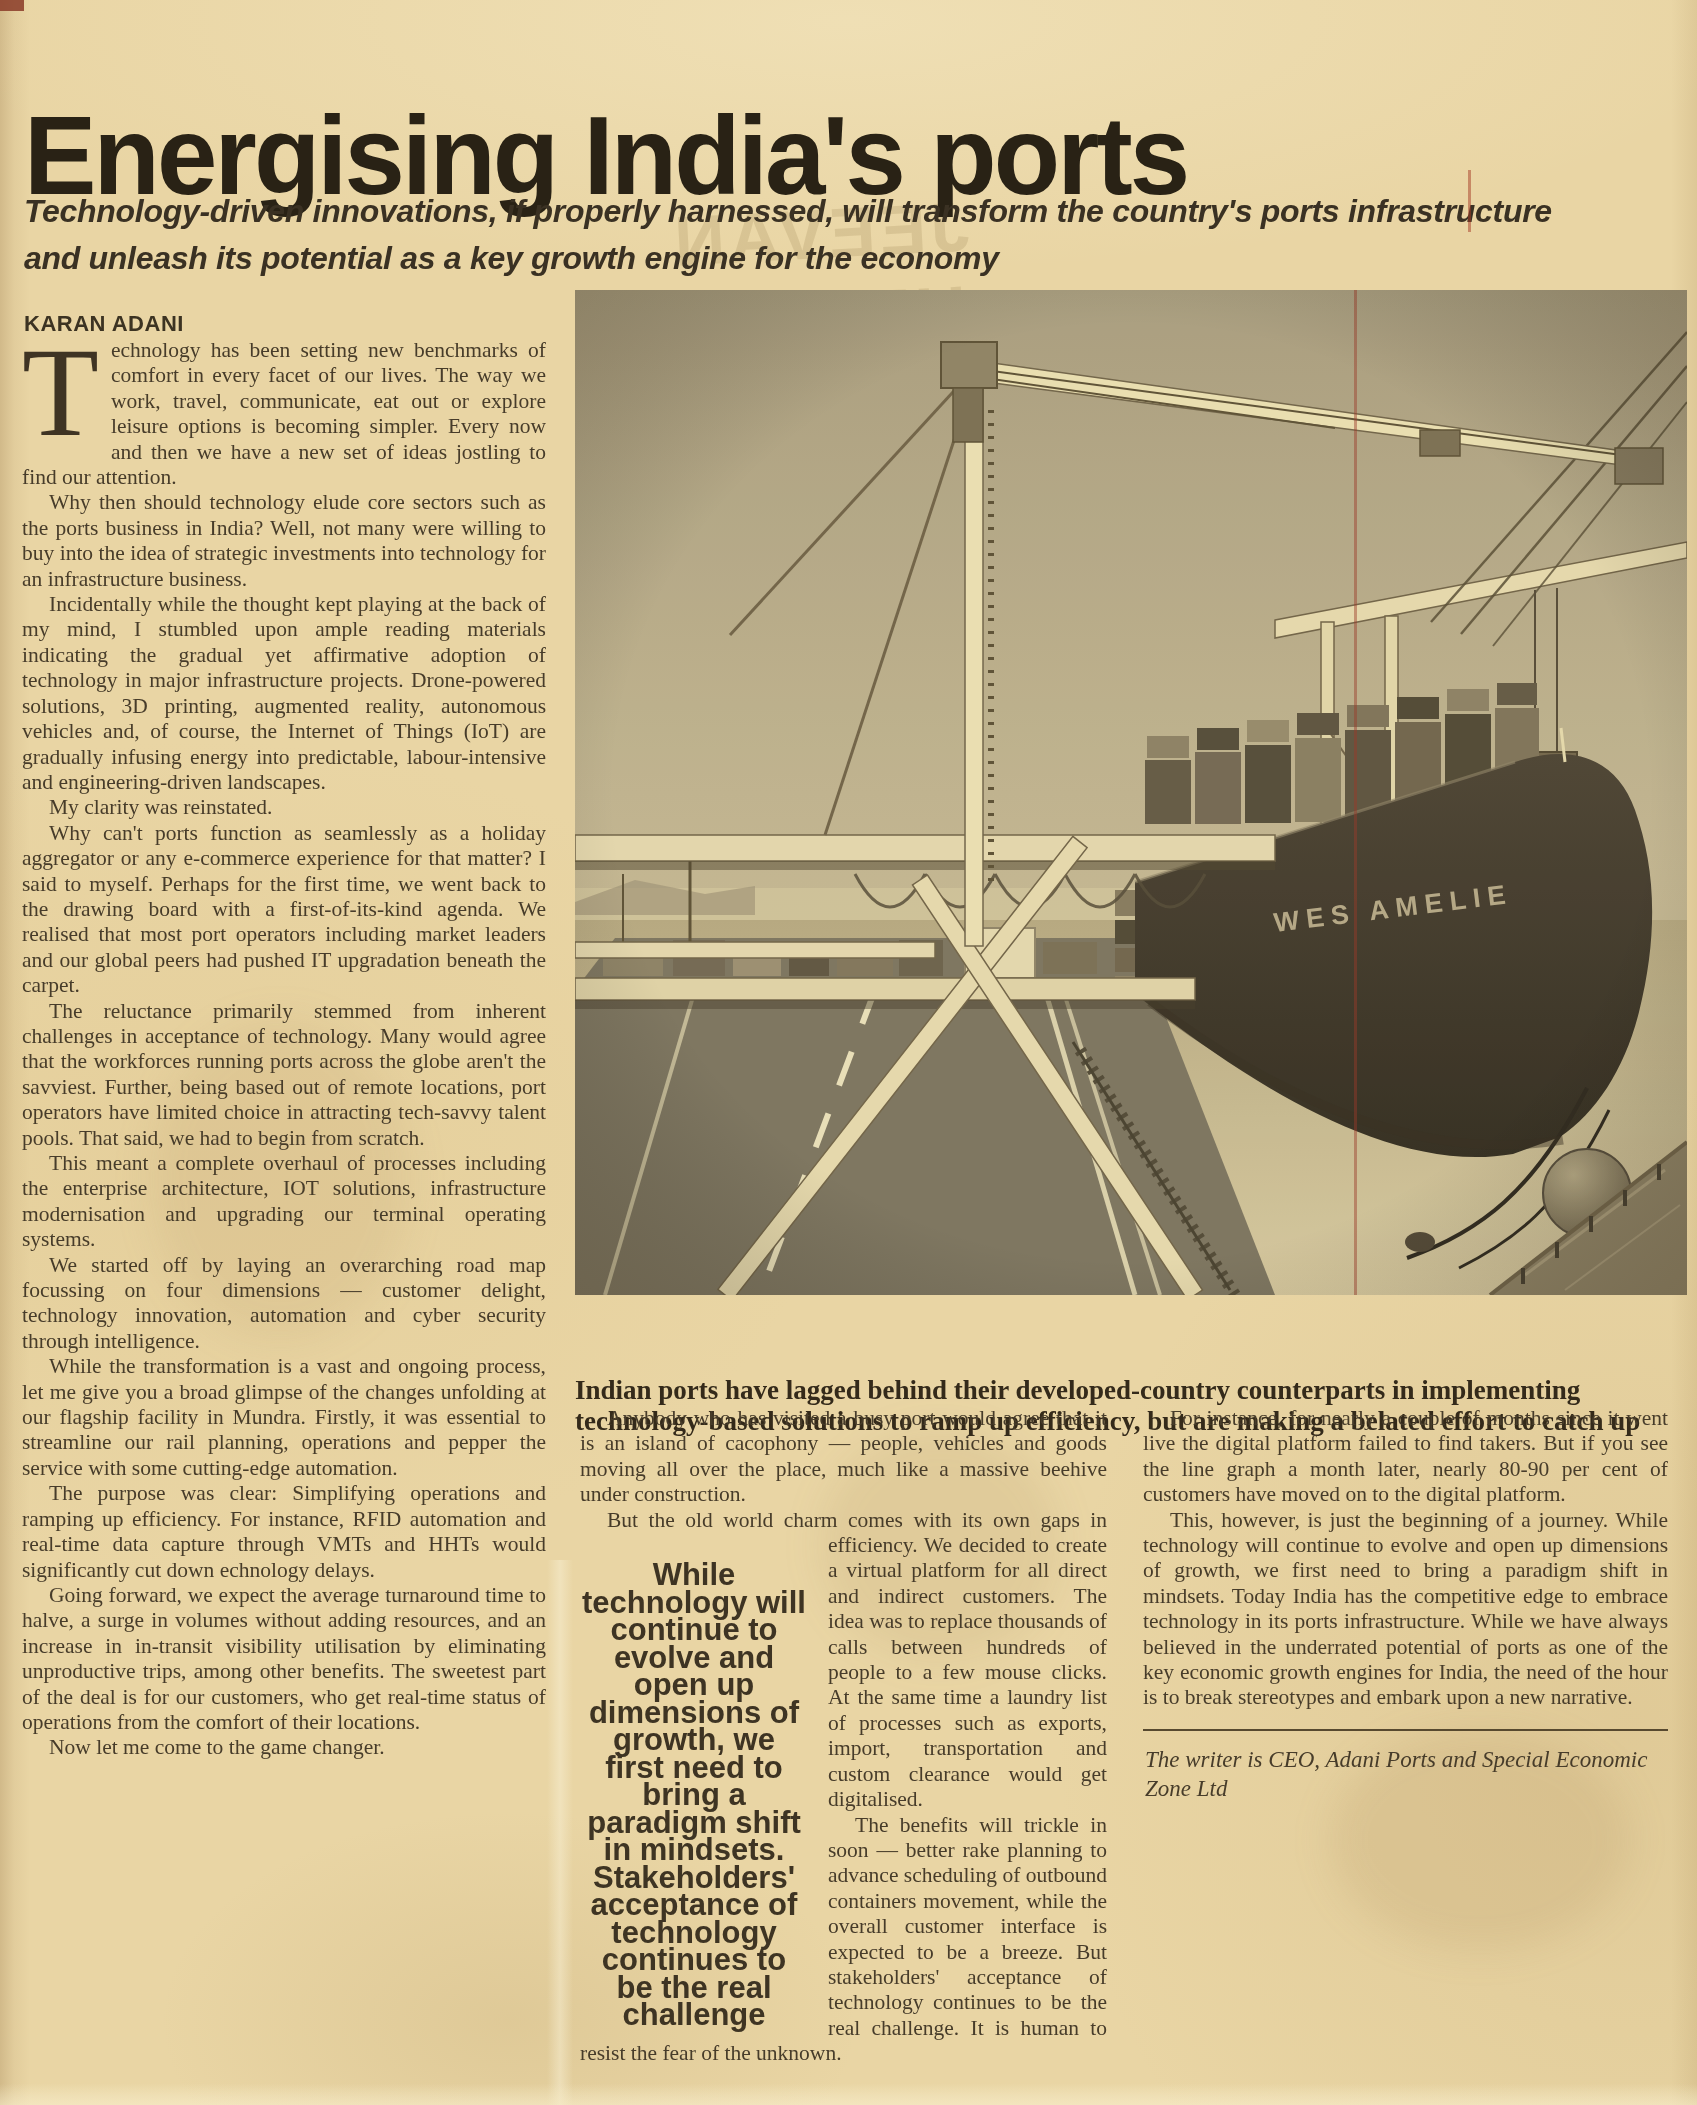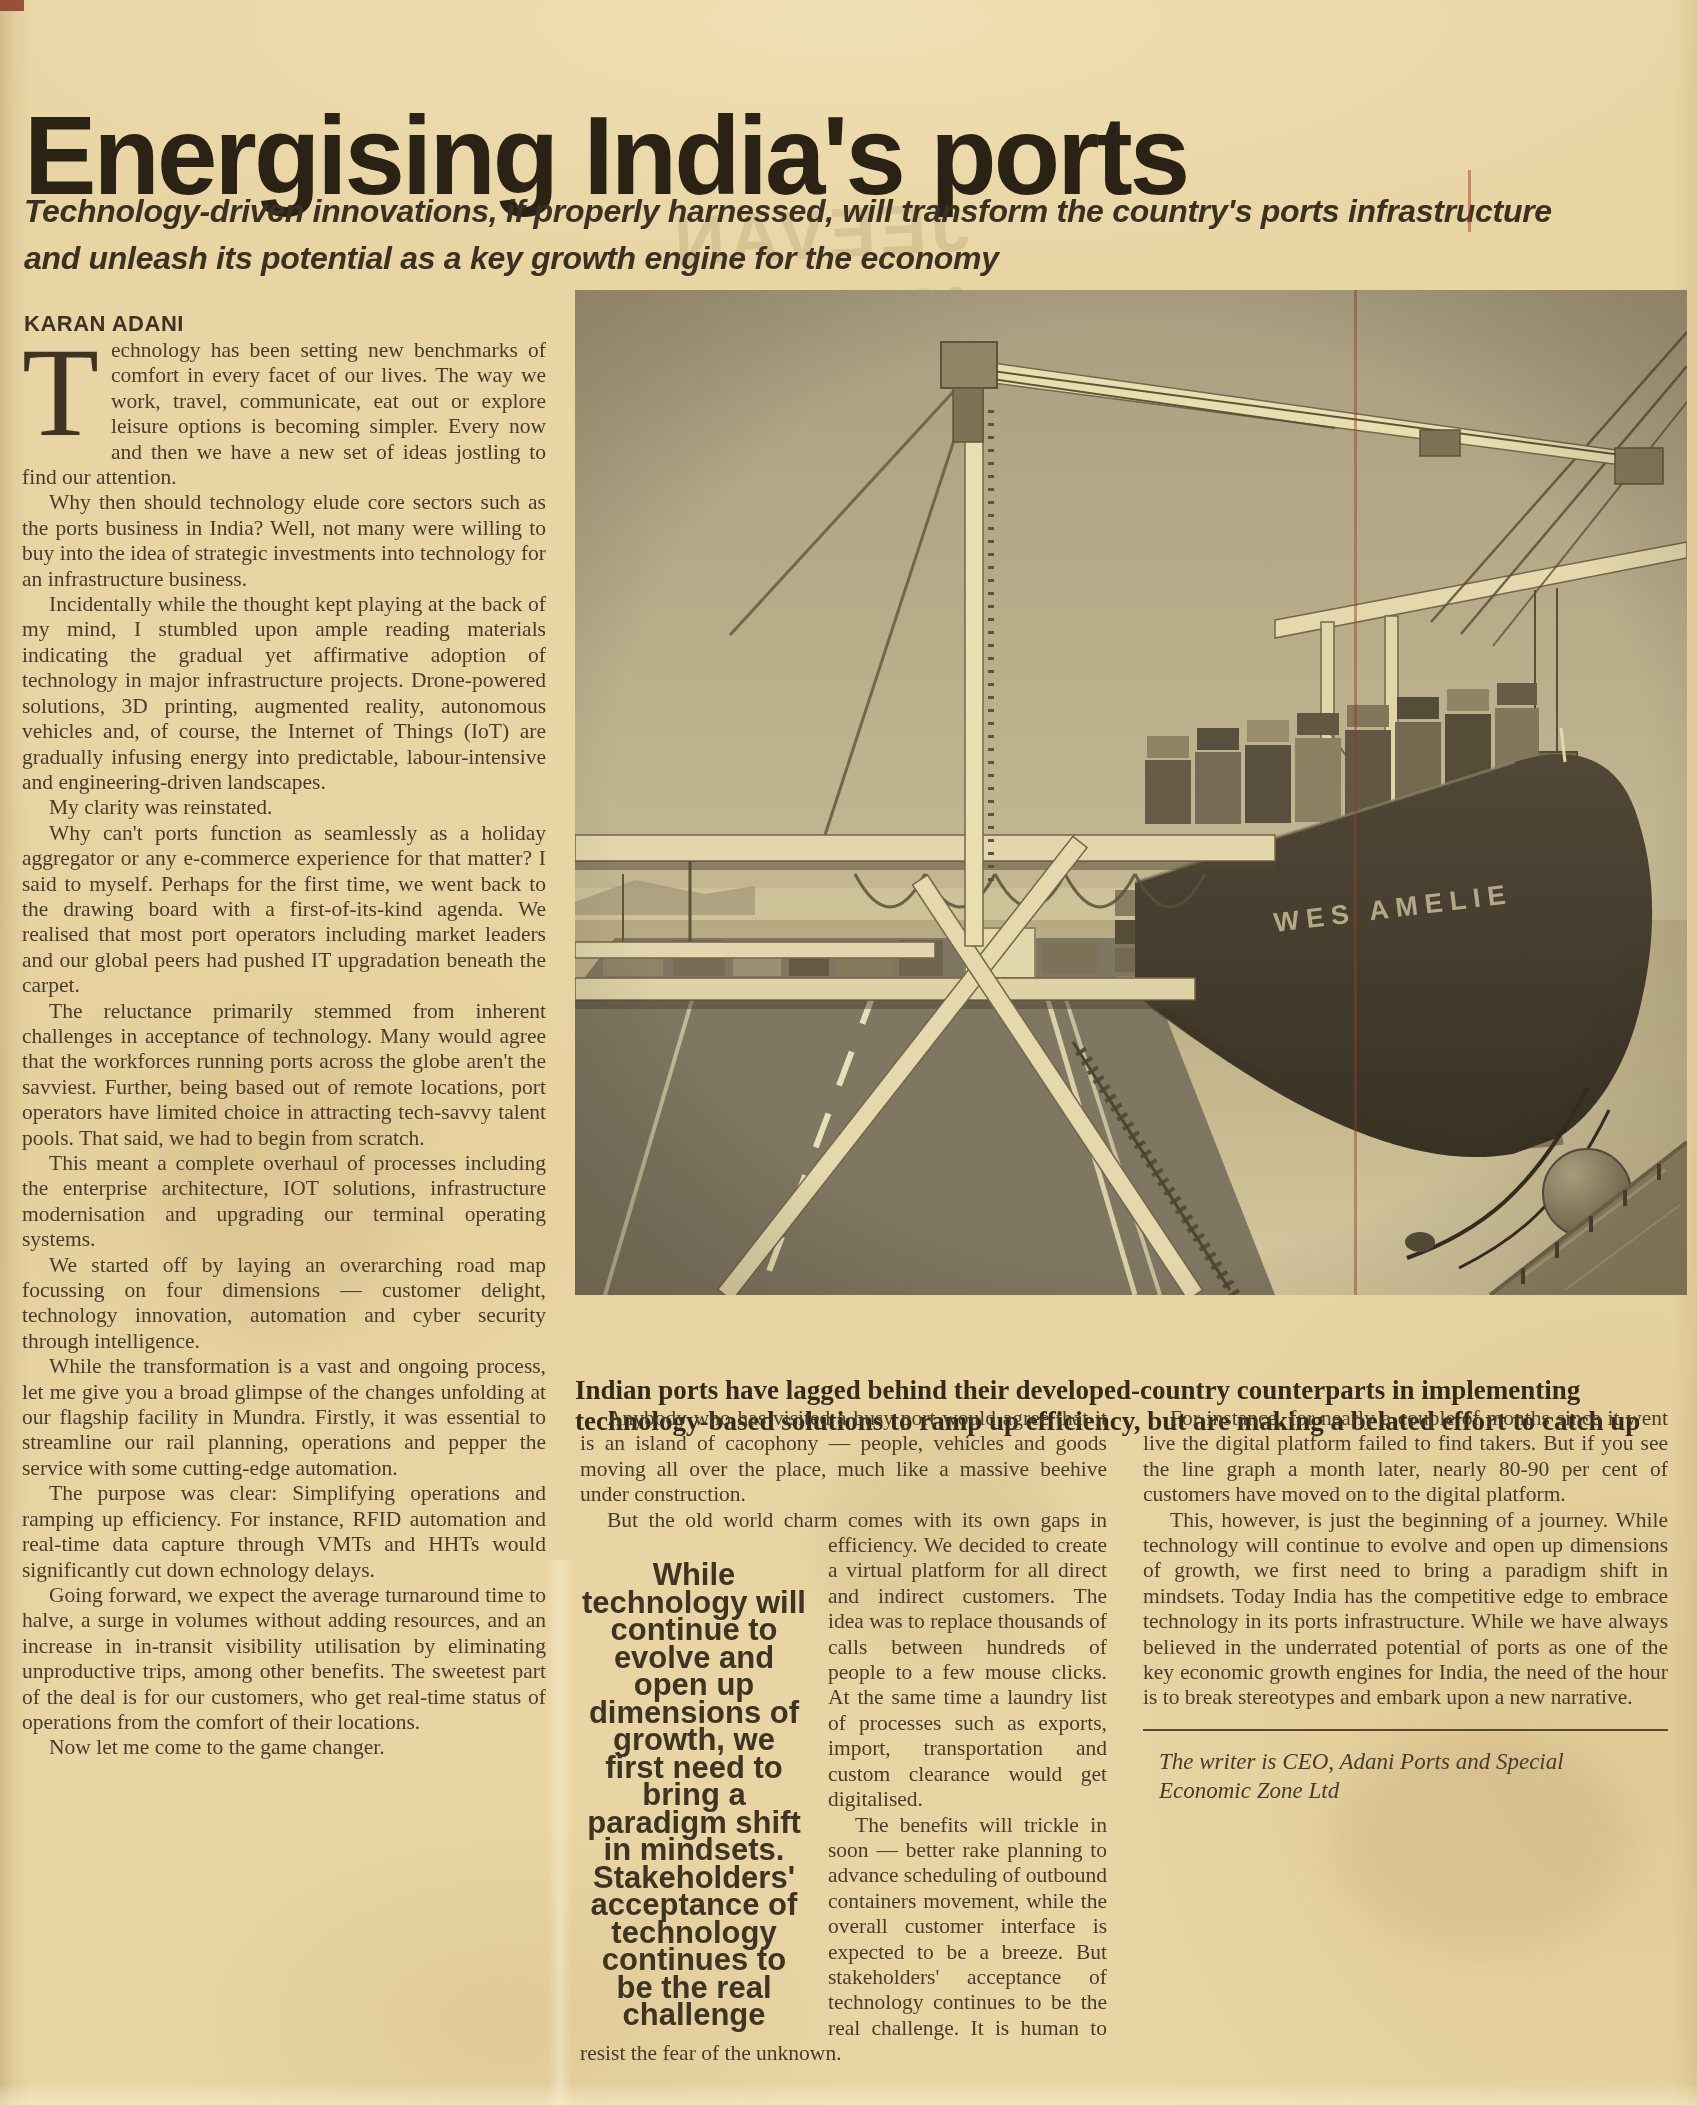--- a/index.html
+++ b/index.html
@@ -31,21 +31,21 @@
   .col2{left:580px;top:1406px;width:527px;}
   .col3{left:1143px;top:1406px;width:525px;}
   .body-p{margin:0;text-indent:27px;}
   .body-p.no-indent{text-indent:0;}
   .dropcap{float:left;font-size:126px;line-height:99px;height:99px;margin:5px 12px 0 0;
     color:#3f3424;font-family:"Liberation Serif",serif;}
   .pullquote{display:block;float:left;width:228px;margin:2px 20px 8px 0;padding-top:26px;
     font-family:"Liberation Sans","DejaVu Sans",sans-serif;font-weight:700;
     font-size:31px;line-height:27.5px;color:#3e3423;text-align:center;text-indent:0;}
   .rule{border:0;border-top:2px solid #57492f;margin:18px 0 14px 0;}
-  .signature{margin:16px;font-style:italic;font-size:23px;line-height:29px;text-align:left;text-indent:0;}
+  .signature{margin:2px;font-style:italic;font-size:23px;line-height:29px;text-align:left;text-indent:0;}
   
   .photo-fig{position:absolute;left:575px;top:290px;width:1112px;height:1005px;margin:0;z-index:2;}
   .photo-fig svg{display:block;width:100%;height:100%;}
   .photo-fig svg text{font-family:"Liberation Sans","DejaVu Sans",sans-serif;font-weight:700;}
   .caption{position:absolute;left:575px;top:1348px;width:1092px;z-index:3;
     font-weight:700;font-size:27px;line-height:31px;color:#342a1a;text-align:left;}
   
   .corner-red{position:absolute;left:0;top:0;width:24px;height:11px;background:#8a3b28;opacity:.85;z-index:4;}
   .scan-tick{position:absolute;left:1468px;top:170px;width:3px;height:62px;background:rgba(165,60,38,.5);z-index:4;}
   .ghost{position:absolute;left:592px;top:192px;width:460px;z-index:1;

